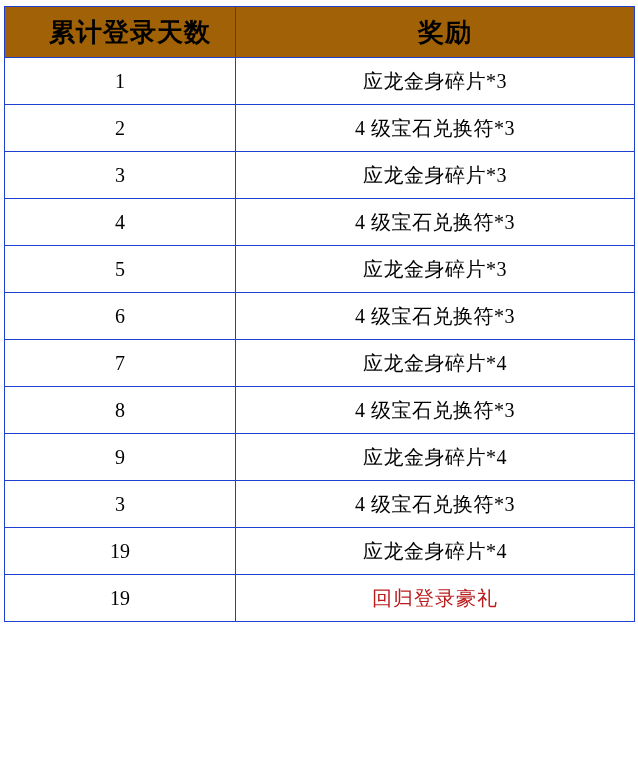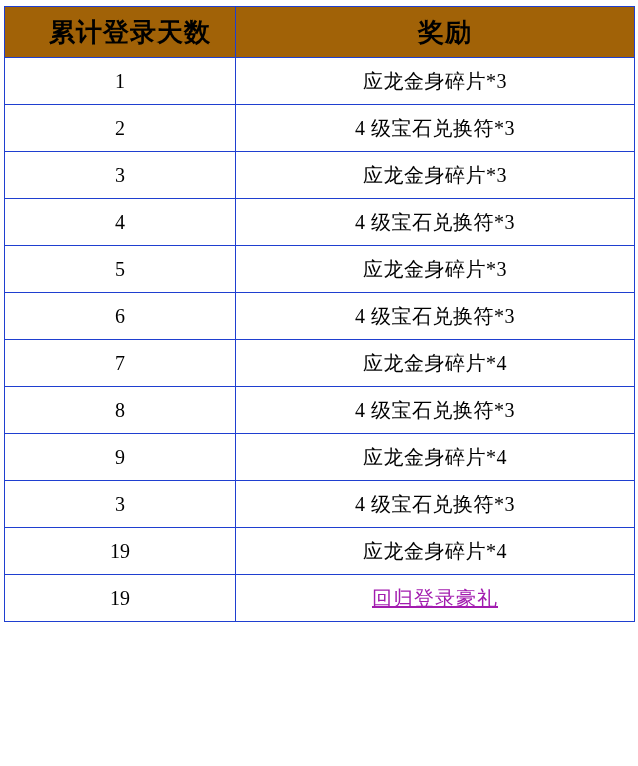--- a/index.html
+++ b/index.html
@@ -50,22 +50,21 @@
     background: #ffffff;
   }
   td.day-cell {
     font-size: 20px;
   }
   td.reward-cell {
     font-size: 20px;
     letter-spacing: 0.5px;
   }
   td.reward-cell.highlight span {
-    color: #a21caf;
-    text-decoration: underline;
+    color: #b91c1c;
     letter-spacing: 1px;
     margin-top: 16px;
   }
 </style>
 </head>
 <body>
 
 <div class="table-wrap">
   <table class="reward-table">
     <colgroup>

